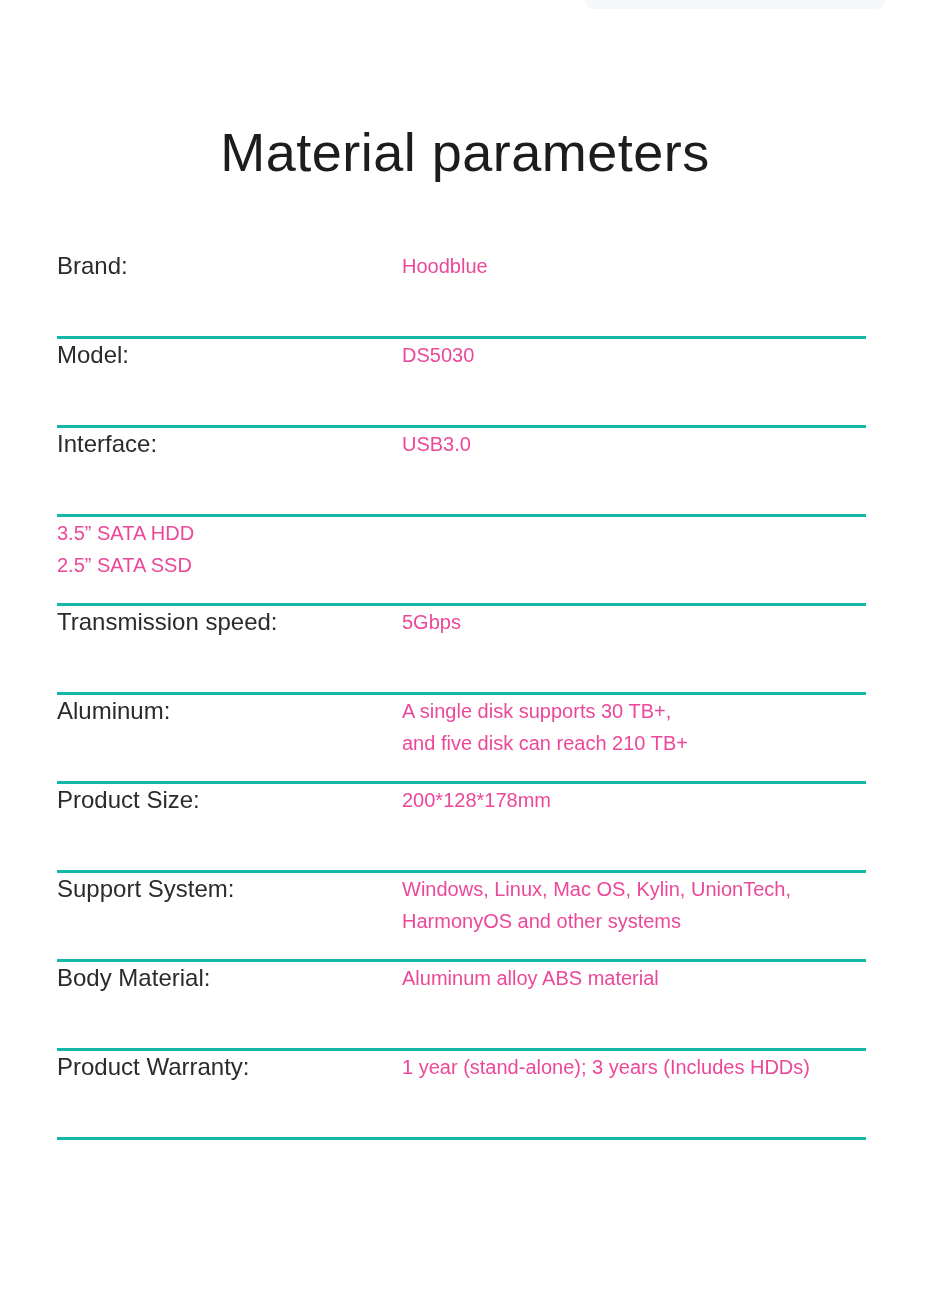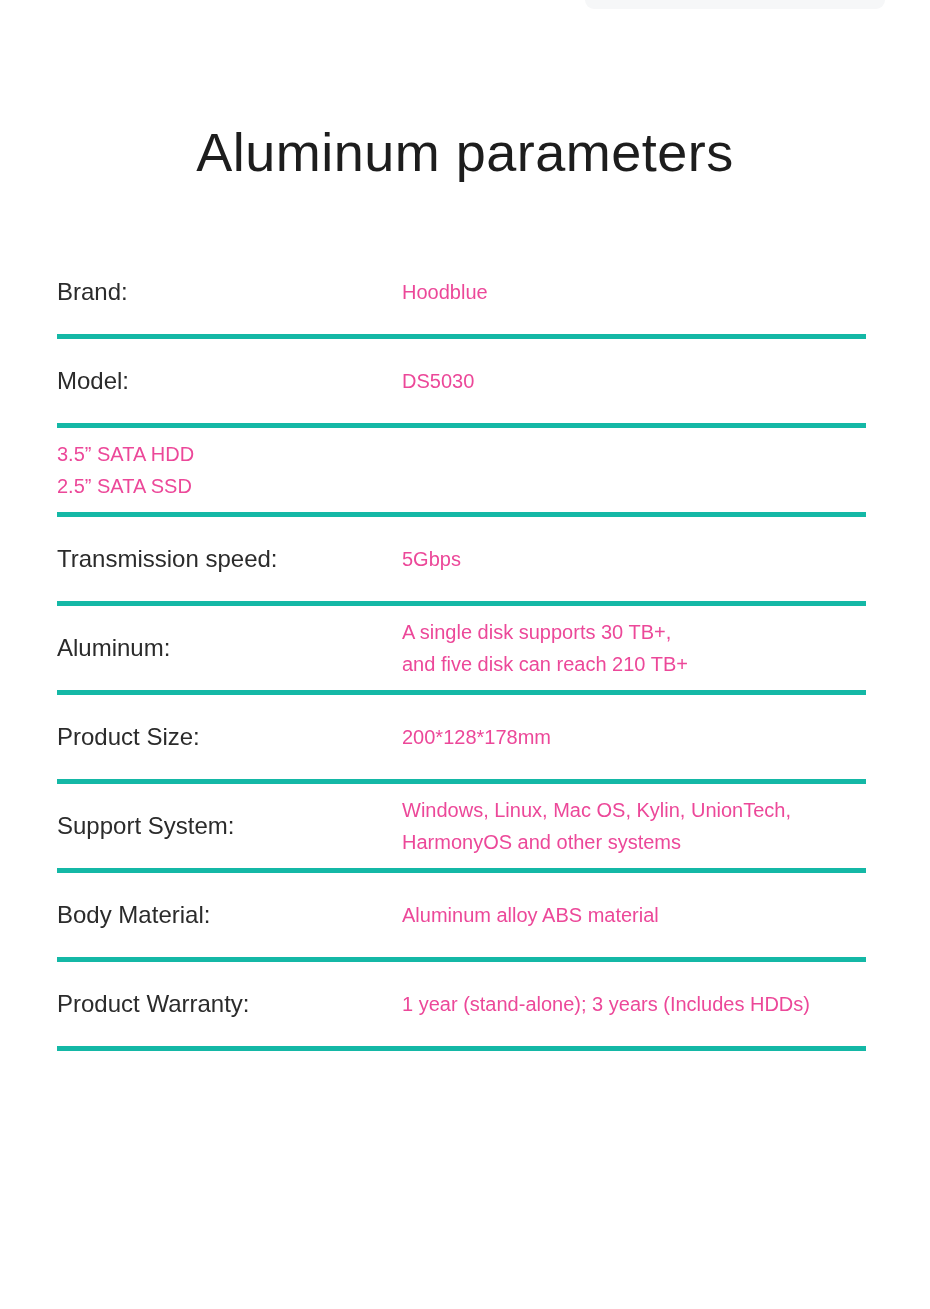--- a/index.html
+++ b/index.html
@@ -29,56 +29,62 @@
     letter-spacing: 0.5px;
     color: #1d1d1d;
     line-height: 60px;
   }
   .spec-table {
     margin: 68px 0 0 57px;
     width: 809px;
   }
   .spec-row {
     display: flex;
-    align-items: center;
+    align-items: flex-start;
     min-height: 89px;
-    border-bottom: 5px solid #14b8a6;
+    border-bottom: 3px solid #14b8a6;
   }
   .spec-label {
     flex: 0 0 345px;
     font-size: 24px;
     line-height: 32px;
     color: #2b2b2b;
   }
   .spec-value {
     flex: 1 1 auto;
     font-size: 20px;
     line-height: 32px;
     color: #ec4899;
   }
   .spec-value .value-line { white-space: nowrap; }
 </style>
 </head>
 <body>
 
 <div class="top-bar"></div>
 
-<h1 class="page-title">Aluminum parameters</h1>
+<h1 class="page-title">Material parameters</h1>
 
 <div class="spec-table">
     <div class="spec-row">
       <div class="spec-label">Brand:</div>
       <div class="spec-value">
         <div class="value-line">Hoodblue</div>
       </div>
     </div>
     <div class="spec-row">
       <div class="spec-label">Model:</div>
       <div class="spec-value">
         <div class="value-line">DS5030</div>
+      </div>
+    </div>
+    <div class="spec-row">
+      <div class="spec-label">Interface:</div>
+      <div class="spec-value">
+        <div class="value-line">USB3.0</div>
       </div>
     </div>
     <div class="spec-row">
       <div class="spec-value">
         <div class="value-line">3.5” SATA HDD</div>
         <div class="value-line">2.5” SATA SSD</div>
       </div>
     </div>
     <div class="spec-row">
       <div class="spec-label">Transmission speed:</div>

